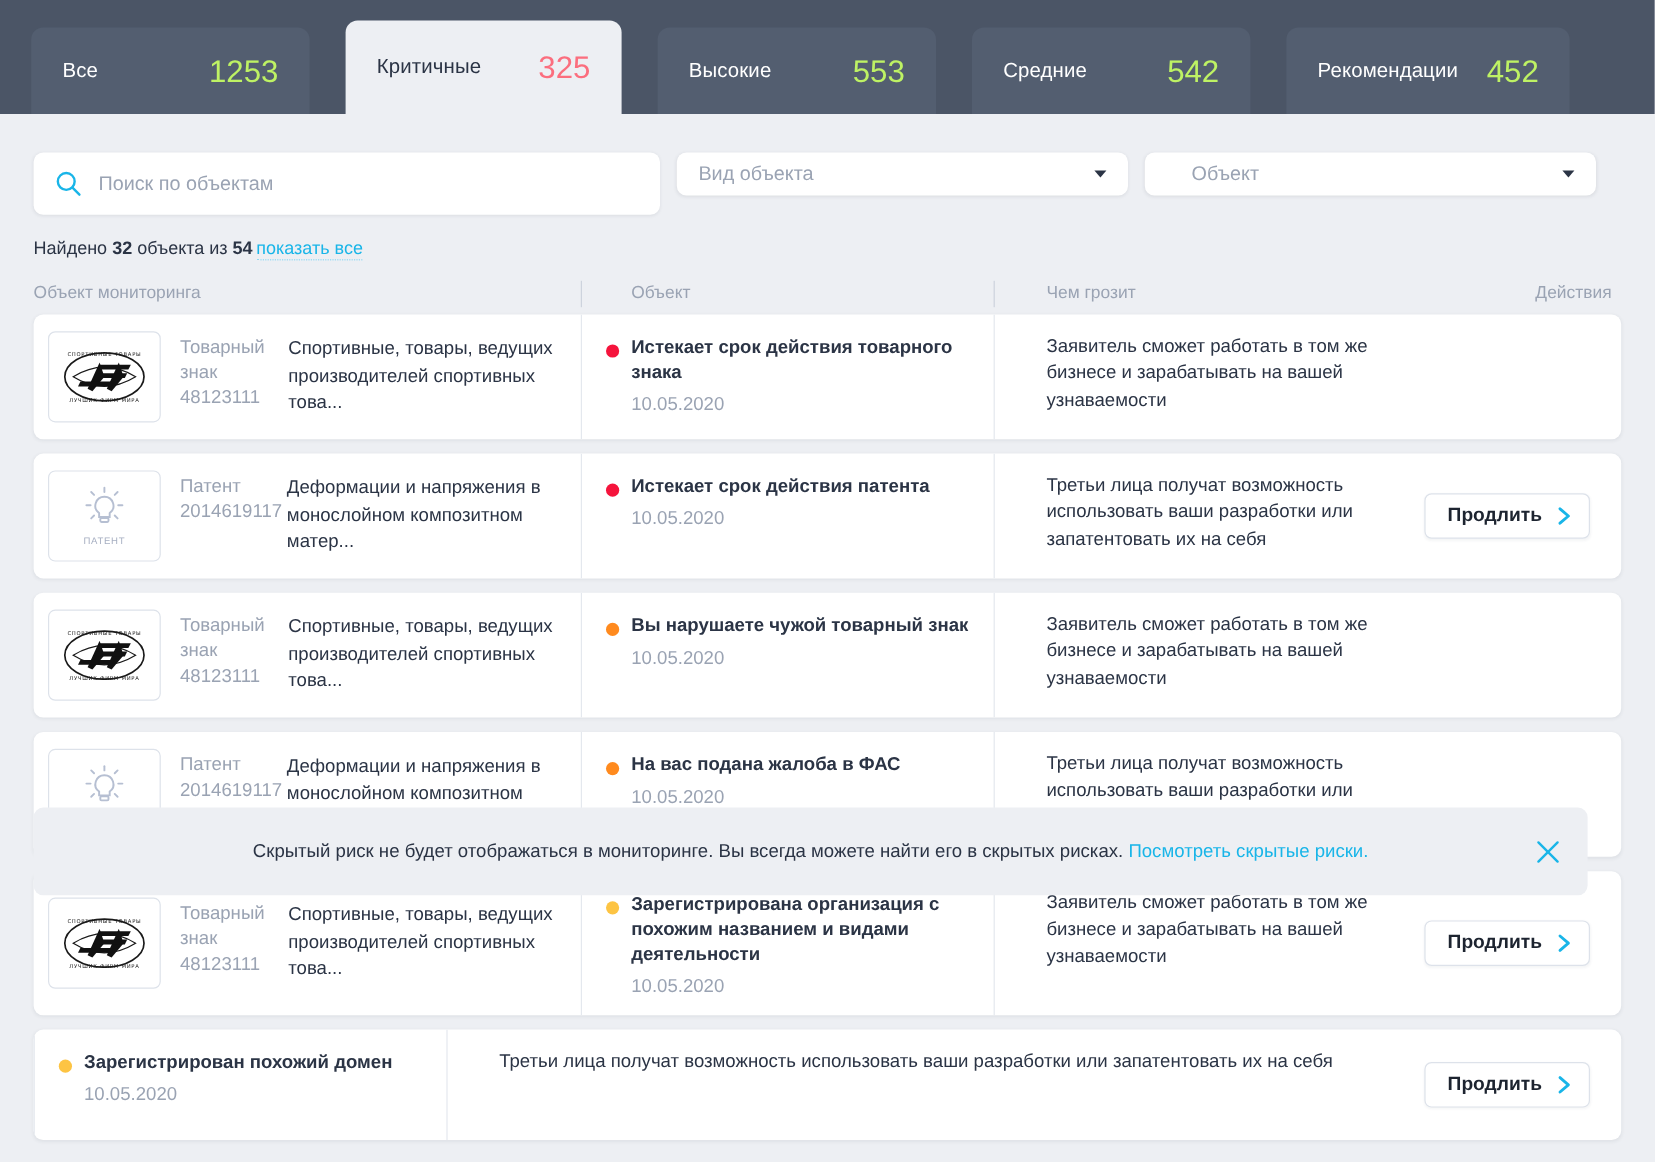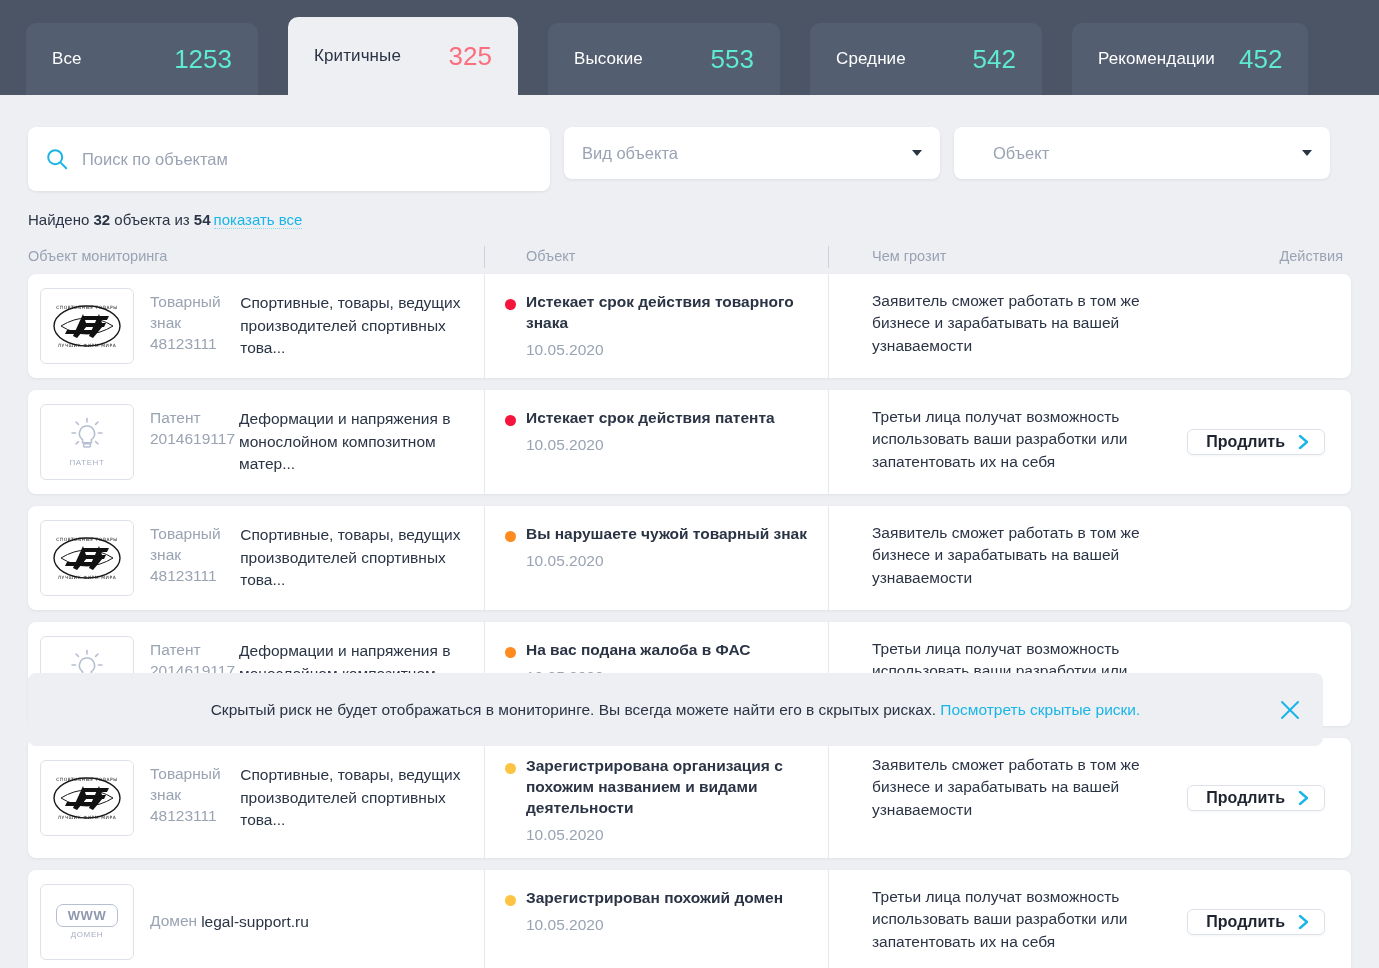--- a/index.html
+++ b/index.html
@@ -43,63 +43,63 @@
     position: relative;
   }
   .tab-label {
     font-size: 17px;
     color: #FFFFFF;
     letter-spacing: .1px;
     white-space: nowrap;
   }
   .tab-count {
     font-size: 26px;
-    color: #5eead4;
+    color: #bef264;
     font-weight: 400;
     margin-left: 24px;
   }
   .tab.active { background: #EDEFF3; height: 78px; }
   .tab.active .tab-label { color: #2B3445; }
   .tab.active .tab-count { color: #FB6E7E; }
   .tab:nth-child(1) { min-width: 232px; }
   .tab:nth-child(2) { min-width: 230px; }
   .tab:nth-child(3) { min-width: 232px; }
   .tab:nth-child(4) { min-width: 232px; }
   .tab:nth-child(5) { min-width: 236px; }
 
   
   .filters {
     display: flex;
     gap: 14px;
     padding: 32px 28px 0 28px;
   }
   .search-box {
     flex: 0 0 522px;
-    height: 64px;
+    height: 52px;
     background: #fff;
     border-radius: 8px;
     display: flex;
     align-items: center;
     padding: 0 18px;
     box-shadow: 0 1px 3px rgba(43,52,69,.09);
   }
   .search-input {
     border: 0;
     outline: 0;
     flex: 1;
     font-family: inherit;
     font-size: 16.5px;
     color: #2B3445;
     background: transparent;
     margin-left: 14px;
   }
   .search-input::placeholder { color: #9AA3B3; }
 
   .select-box {
-    height: 52px;
+    height: 36px;
     background: #fff;
     border-radius: 8px;
     display: flex;
     align-items: center;
     justify-content: space-between;
     padding: 0 18px;
     box-shadow: 0 1px 3px rgba(43,52,69,.09);
     cursor: pointer;
   }
   .select-box.kind { flex: 0 0 376px; }
@@ -203,21 +203,21 @@
     content: "";
     position: absolute;
     left: 0; top: 0; bottom: 0;
     width: 1px;
     background: #E4E8EE;
   }
   .threat-text { font-size: 15.5px; color: #2B3445; line-height: 1.45; }
 
   .c-action { flex: 0 0 162px; padding: 14px 26px 14px 0; justify-content: flex-end; }
   .btn-prolong {
-    height: 26px;
+    height: 38px;
     padding: 0 14px 0 18px;
     background: #fff;
     border: 1px solid #DDE2EA;
     border-radius: 6px;
     display: inline-flex;
     align-items: center;
     gap: 12px;
     cursor: pointer;
     font-family: inherit;
     font-size: 16px;
@@ -520,30 +520,20 @@
         <div class="cell c-action">
           <button class="btn-prolong">
             <span>Продлить</span>
             <span style="line-height:0;"><svg width="13" height="18" viewBox="0 0 13 18" fill="none">
                 <polyline points="3,3 10,9 3,15" stroke="#19B5E8" stroke-width="2.4" stroke-linecap="round" stroke-linejoin="round"></polyline>
               </svg></span>
           </button>
         </div>
       </div>
       <div class="row">
-        <div class="cell c-object">
-          <div class="thumb">
-            <span class="www-box">WWW</span>
-            <span class="lbl-small">ДОМЕН</span>
-          </div>
-          <div class="obj-texts">
-            <div class="obj-kind">Домен</div>
-            <div class="obj-name">legal-support.ru</div>
-          </div>
-        </div>
         <div class="cell c-event">
           <span class="dot" style="background:#FDC443;"></span>
           <div class="ev-texts">
             <div class="ev-title">Зарегистрирован похожий домен</div>
             <div class="ev-date">10.05.2020</div>
           </div>
         </div>
         <div class="cell c-threat">
           <div class="threat-text">Третьи лица получат возможность использовать ваши разработки или запатентовать их на себя</div>
         </div>

